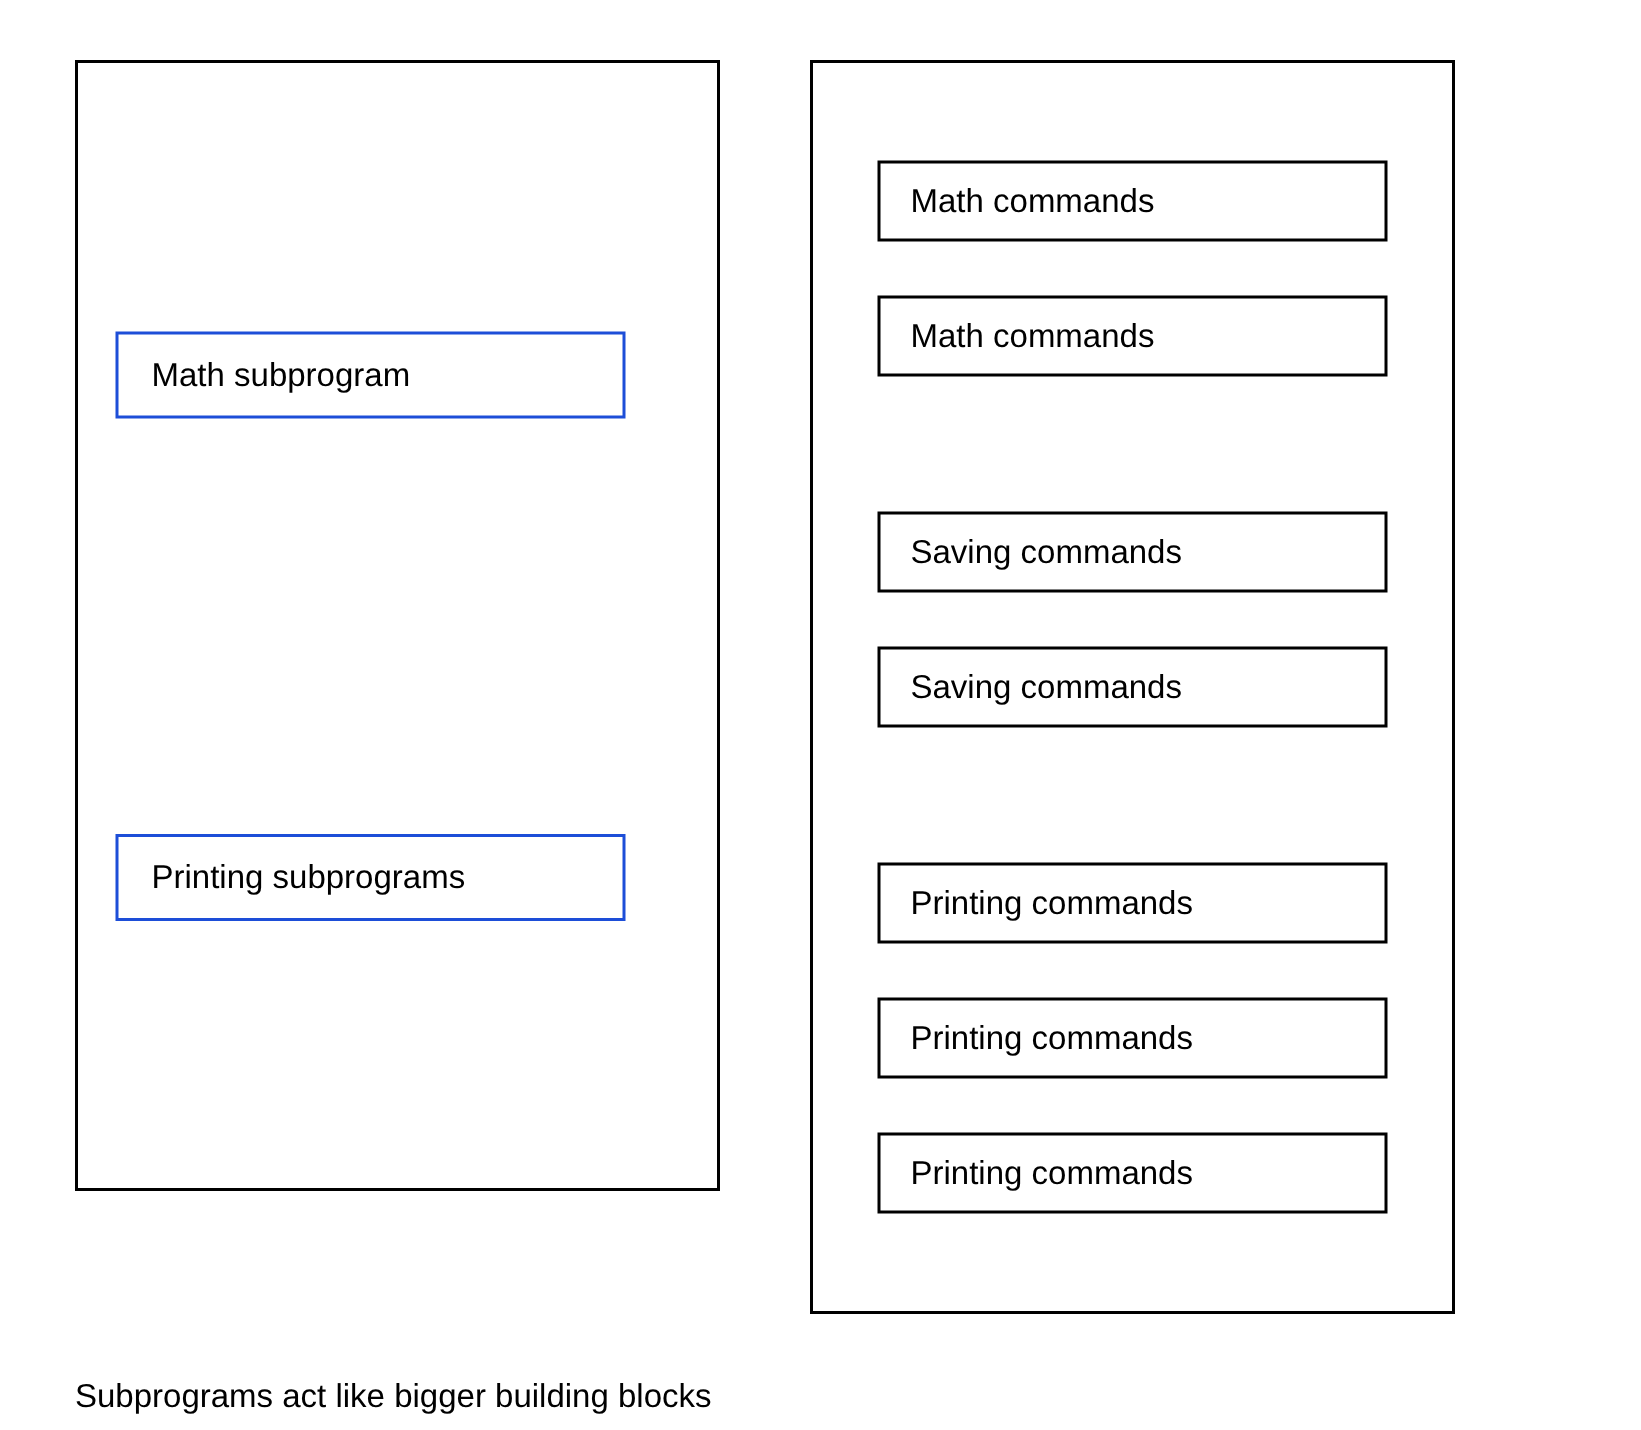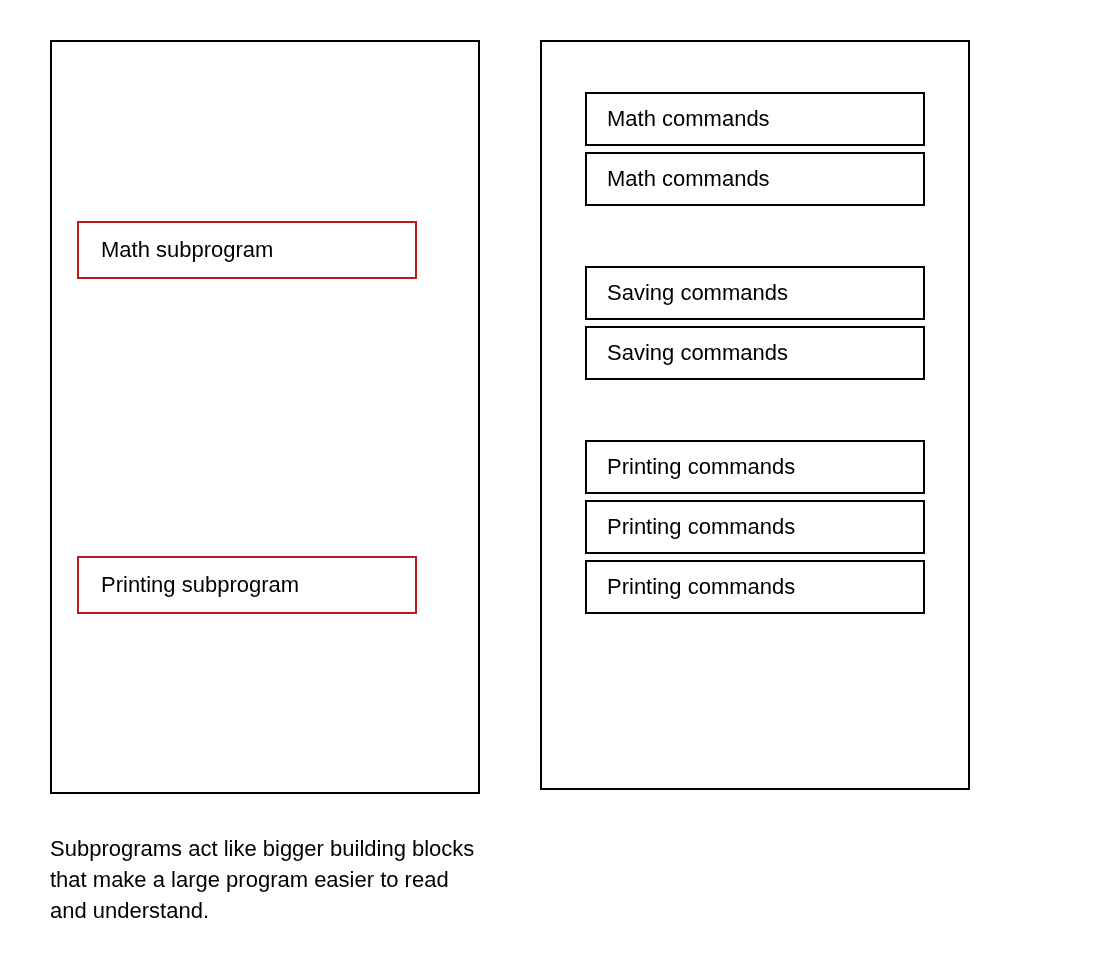--- a/index.html
+++ b/index.html
@@ -45,38 +45,38 @@
     }
 
     .right-diagram {
       width: 430px;
       min-height: 750px;
       justify-content: flex-start;
       gap: 0;
     }
 
     .subprogram-box {
-      border: 2px solid #b91c1c;
+      border: 2px solid #1d4ed8;
       padding: 14px 22px;
       font-size: 22px;
       font-weight: normal;
       background: #fff;
       display: inline-block;
       width: 340px;
     }
 
     .command-box {
       border: 2px solid #000;
       padding: 12px 20px;
       font-size: 22px;
       font-weight: normal;
       background: #fff;
       display: block;
       width: 340px;
-      margin: 0 auto;
+      margin: 15px auto;
     }
 
     .command-group {
       display: flex;
       flex-direction: column;
       gap: 6px;
       padding: 15px 0;
     }
 
     .group-spacer {
@@ -120,21 +120,21 @@
 
     <div class="diagram left-diagram">
       <div class="left-diagram-inner">
 
         <div>
           <div class="subprogram-box">Math subprogram</div>
         </div>
 
 
         <div>
-          <div class="subprogram-box">Printing subprogram</div>
+          <div class="subprogram-box">Printing subprograms</div>
         </div>
       </div>
     </div>
 
     <div class="diagram right-diagram">
       <div class="right-diagram-inner">
 
         <div class="command-group">
           <div class="command-box">Math commands</div>
           <div class="command-box">Math commands</div>

